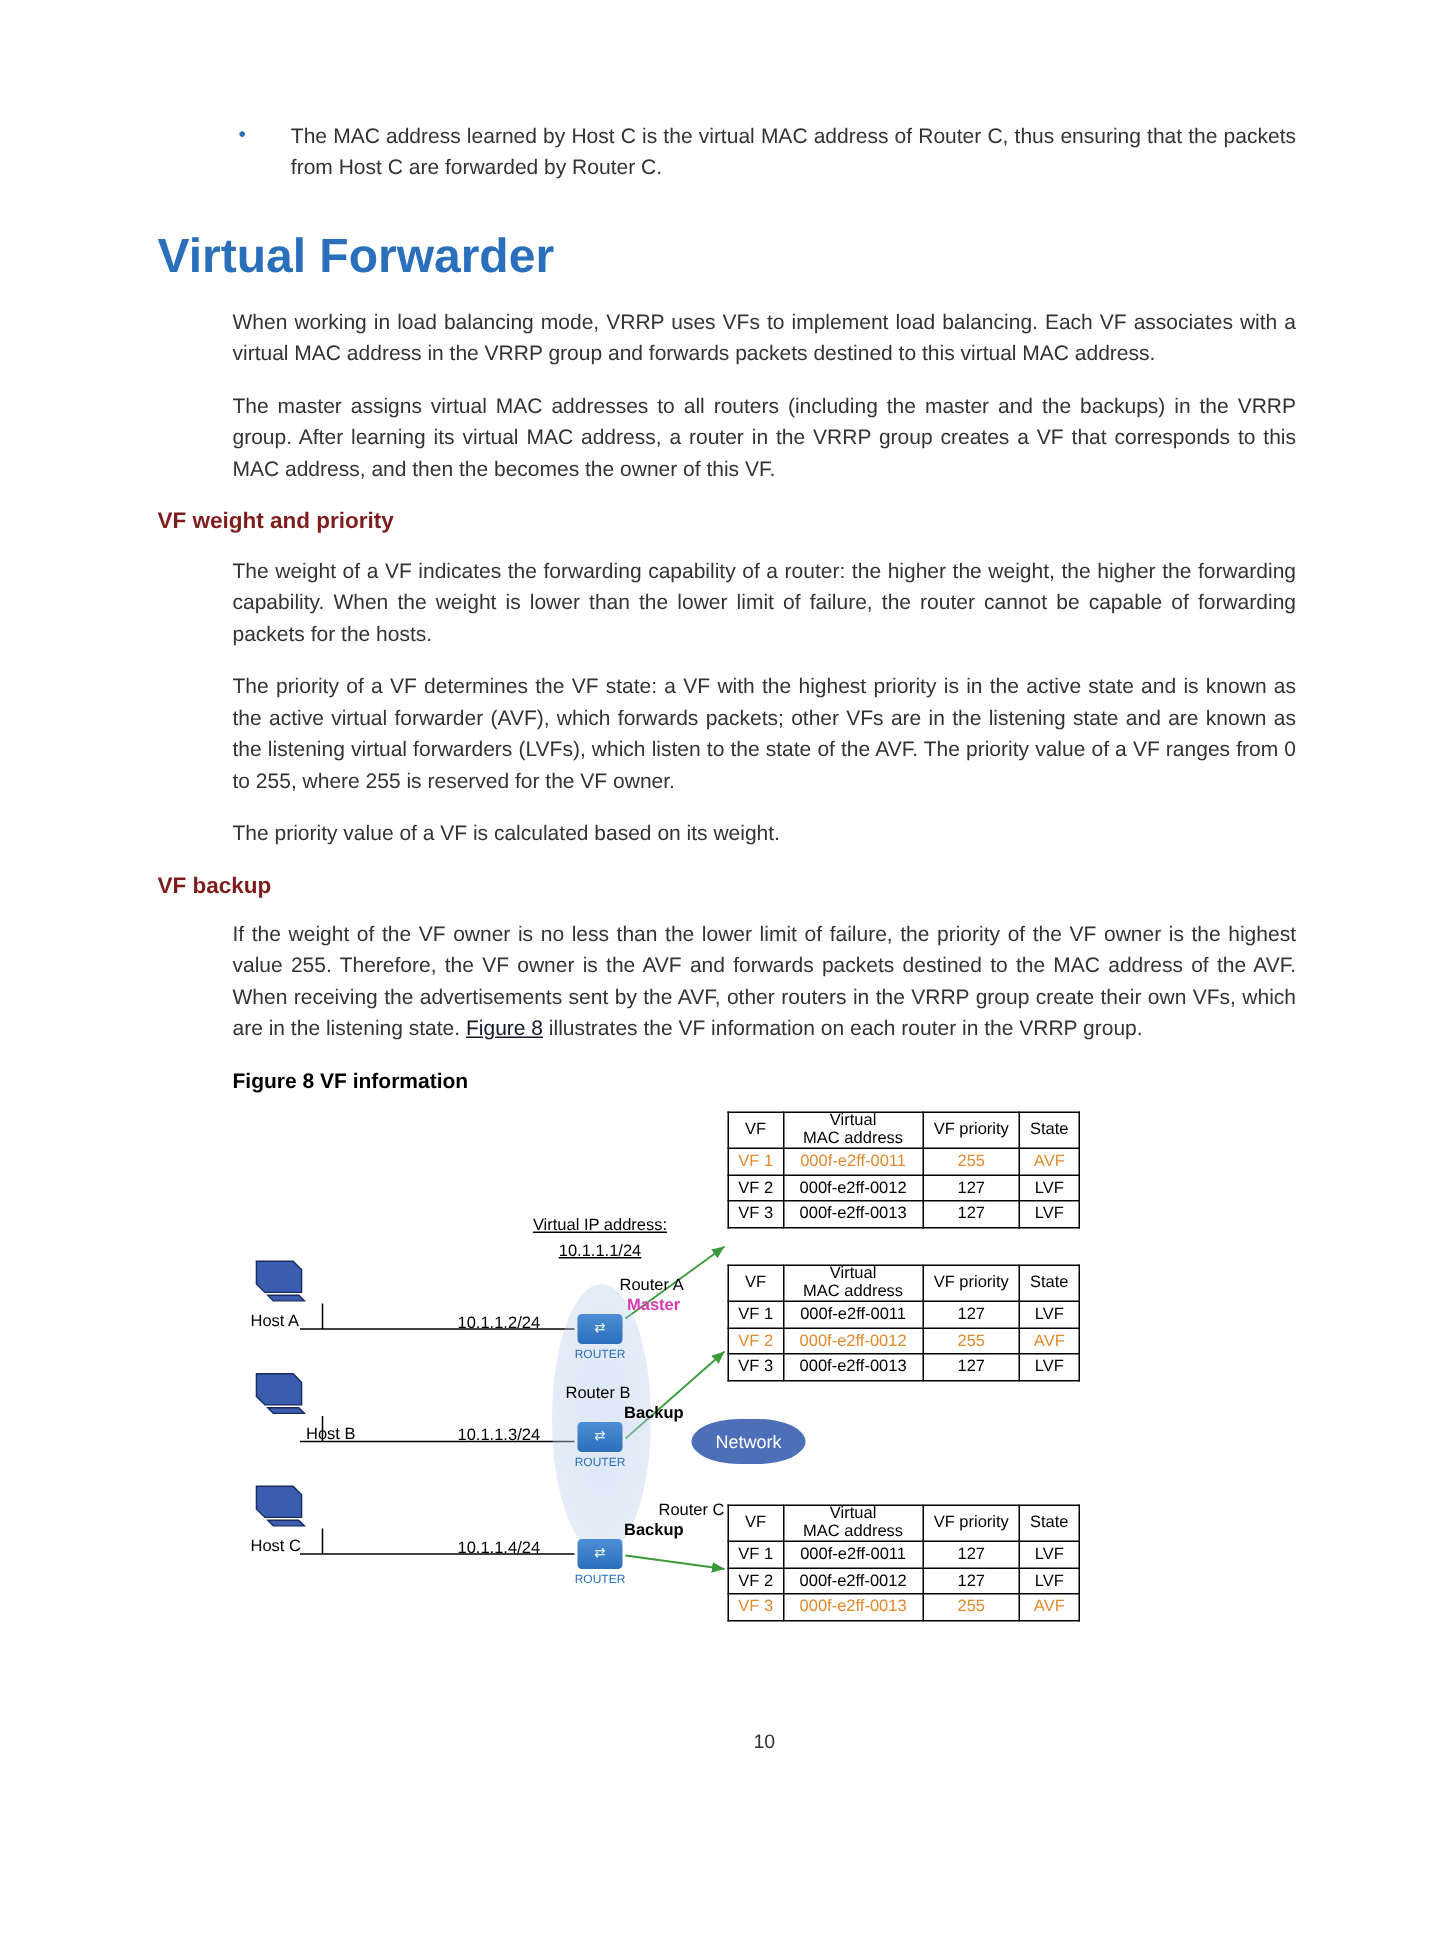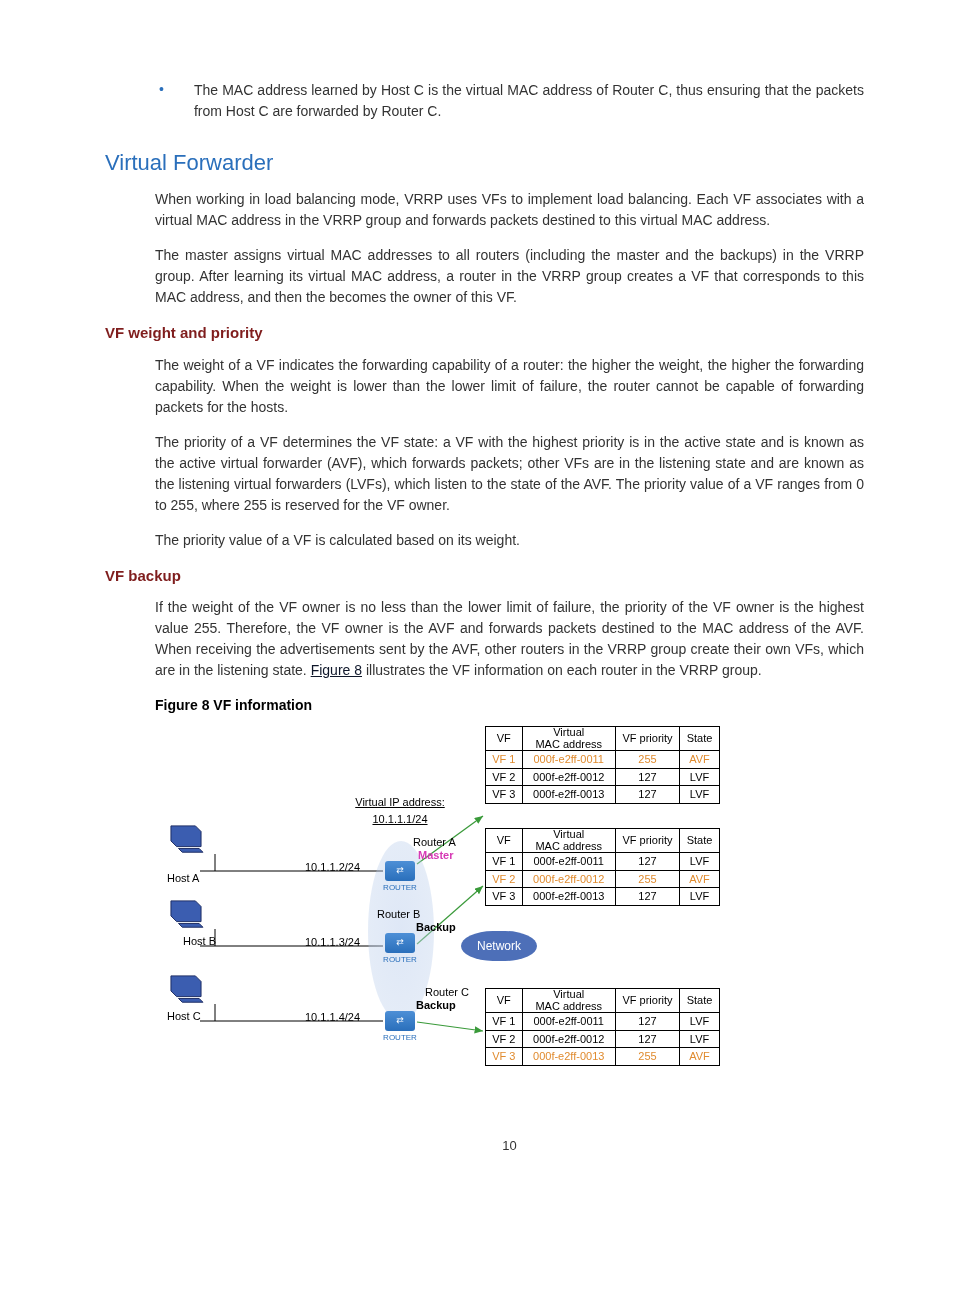--- a/index.html
+++ b/index.html
@@ -10,23 +10,23 @@
     padding: 80px 90px 60px 155px;
     width: 954px;
     box-sizing: border-box;
     line-height: 1.5;
   }
   .bullet-row { display: flex; margin-bottom: 24px; }
   .bullet-dot { color: #2a6fbb; margin: 0 30px 0 4px; font-size: 14px; line-height: 1.4; }
   .bullet-text { flex: 1; text-align: justify; }
   h1.section-title {
     font-family: "Segoe UI Light", "Helvetica Neue", Arial, sans-serif;
-    font-weight: 400;
+    font-weight: 700;
     color: #2a6fbb;
-    font-size: 22px;
+    font-size: 32px;
     margin: 6px 0 10px -50px;
   }
   .body-p { text-align: justify; margin: 10px 0 14px 0; }
   h3.sub-h {
     color: #7f1d1d;
     font-weight: bold;
     font-size: 15px;
     margin: 14px 0 8px -50px;
   }
   .fig-caption { color: #000000; font-weight: bold; font-size: 14px; margin: 14px 0 10px 0; }
@@ -145,29 +145,29 @@
   <div class="lbl" style="left:180px; top:68px; text-align:center; width:130px;text-decoration:underline;">
     <span>Virtual IP address:</span><br><span>10.1.1.1/24</span>
   </div>
 
   <div class="host-icon" style="left:12px; top:98px;">
     <svg viewBox="0 0 40 34">
         <path d="M4 2 L30 2 L36 8 L36 24 L10 24 L4 18 Z" fill="#3b5db0" stroke="#1a2a60"></path>
         <path d="M12 26 L34 26 L38 30 L16 30 Z" fill="#3b5db0" stroke="#1a2a60"></path>
       </svg>
   </div>
-  <div class="lbl" style="left:12px; top:144px;">Host A</div>
+  <div class="lbl" style="left:12px; top:132px;">Host A</div>
 
   <div class="host-icon" style="left:12px; top:173px;">
     <svg viewBox="0 0 40 34">
         <path d="M4 2 L30 2 L36 8 L36 24 L10 24 L4 18 Z" fill="#3b5db0" stroke="#1a2a60"></path>
         <path d="M12 26 L34 26 L38 30 L16 30 Z" fill="#3b5db0" stroke="#1a2a60"></path>
       </svg>
   </div>
-  <div class="lbl" style="left:0; top:207px;padding-left:28px;">Host B</div>
+  <div class="lbl" style="left:21px; top:207px;padding-left:28px;">Host B</div>
 
   <div class="host-icon" style="left:12px; top:248px;">
     <svg viewBox="0 0 40 34">
         <path d="M4 2 L30 2 L36 8 L36 24 L10 24 L4 18 Z" fill="#3b5db0" stroke="#1a2a60"></path>
         <path d="M12 26 L34 26 L38 30 L16 30 Z" fill="#3b5db0" stroke="#1a2a60"></path>
       </svg>
   </div>
   <div class="lbl" style="left:12px; top:282px;">Host C</div>
 
   <div class="lbl" style="left:150px; top:133px;">10.1.1.2/24</div>
@@ -181,21 +181,21 @@
       <div class="router-cap">ROUTER</div>
     </div>
 
   <div class="lbl" style="left:222px; top:180px;">Router B</div>
   <div class="lbl bold" style="left:225px; top:193px;">Backup</div>
   <div class="router-icon" style="left:228px; top:207px;">
       <div class="router-box">⇄</div>
       <div class="router-cap">ROUTER</div>
     </div>
 
-  <div class="lbl" style="left:222px; top:258px;padding-left:48px;">Router C</div>
+  <div class="lbl" style="left:236px; top:258px;padding-left:48px;">Router C</div>
   <div class="lbl bold" style="left:225px; top:271px;">Backup</div>
   <div class="router-icon" style="left:228px; top:285px;">
       <div class="router-box">⇄</div>
       <div class="router-cap">ROUTER</div>
     </div>
 
   <div class="net-blob" style="left:306px; top:205px;">Network</div>
 
   <table class="vf-table" id="tblA" style="left:330px; top:0px;">
       <tbody>

